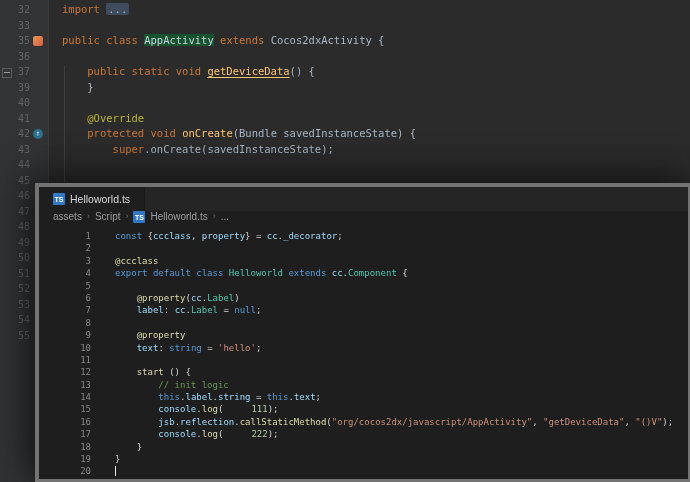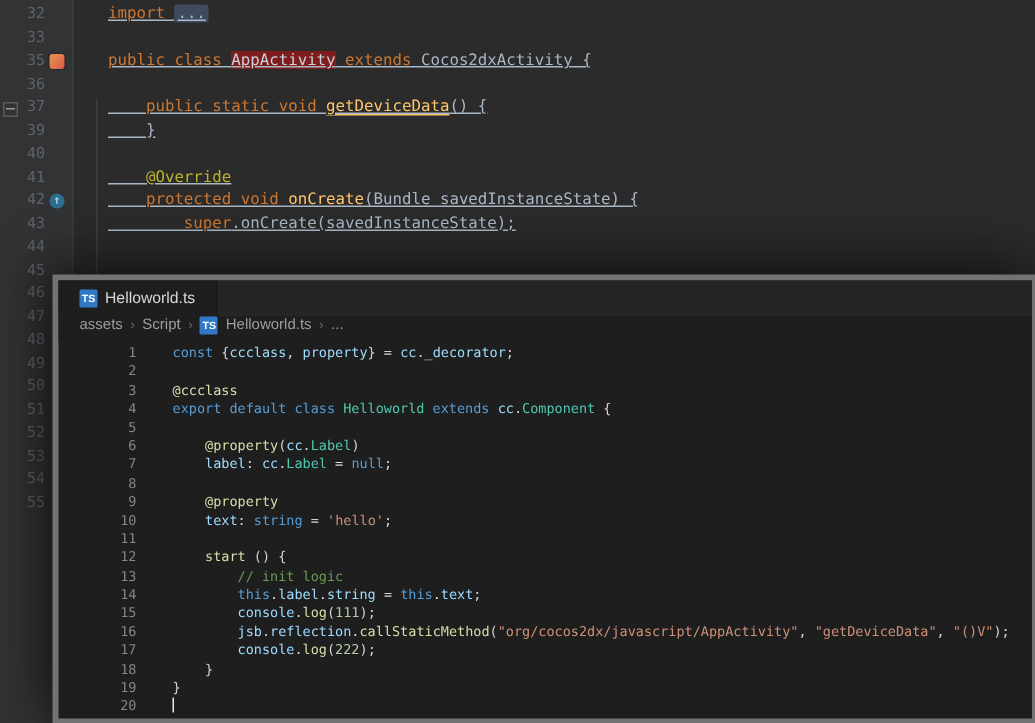--- a/index.html
+++ b/index.html
@@ -8,33 +8,33 @@
     background:#2b2b2b;
     font-family:"DejaVu Sans Mono", monospace;
   }
 
   
   #ide{position:absolute;inset:0;}
   #ide-gutter{position:absolute;left:0;top:0;bottom:0;width:48px;background:#313335;border-right:1px solid #3a3c3e;}
   #java-lines{position:absolute;left:0;top:2px;right:0;}
   .jrow{position:relative;height:15.5px;line-height:15.5px;white-space:pre;font-size:10.5px;}
   .jrow .ln{position:absolute;left:0;width:30px;text-align:right;color:#606366;font-size:10px;}
-  .jrow .code{position:absolute;left:72px;color:#a9b7c6;text-decoration:underline;}
+  .jrow .code{position:absolute;left:62px;color:#a9b7c6;}
   .indent-guide{position:absolute;width:1px;background:#3d3f41;}
 
   
   .tk-kw{color:#cc7832;}
   .tk-pl{color:#a9b7c6;}
   .tk-meth{color:#ffc66d;}
   .tk-methu{color:#ffc66d;text-decoration:underline;text-underline-offset:2px;}
   .tk-str{color:#6a8759;}
   .tk-ann{color:#bbb529;}
   .tk-fld{color:#9876aa;font-style:italic;}
   .tk-fold{background:#3e4b5c;color:#a9b7c6;border-radius:2px;padding:0 2px;}
-  .tk-sel{background:#7f1d1d;color:#c8d2e0;}
+  .tk-sel{background:#14532d;color:#c8d2e0;}
 
   
   .gicon{position:absolute;display:inline-block;}
   .class-icon{left:33px;top:2.5px;width:10px;height:10px;border-radius:2px;
     background:linear-gradient(135deg,#e89552 0%,#d95b45 100%);box-shadow:0 0 1px #000;}
   .override-icon{left:33px;top:2.5px;width:10px;height:10px;border-radius:50%;
     background:#2d6f8e;color:#cfe9f5;font-size:8px;line-height:10px;text-align:center;}
   .ficon{position:absolute;left:2px;top:4px;width:8px;height:8px;border:1px solid #5a5d5f;background:#313335;}
   .ficon::after{content:"";position:absolute;left:1px;right:1px;top:3px;height:1px;background:#9a9da0;}
   .bulb{display:inline-block;width:9px;height:9px;border-radius:50%;
@@ -60,21 +60,21 @@
   .trow .ln{position:absolute;left:0;width:52px;text-align:right;color:#858585;}
   .trow .code{position:absolute;left:76px;color:#d4d4d4;}
 
   
   .tk-vkw{color:#569cd6;}
   .tk-vvar{color:#9cdcfe;}
   .tk-vcls{color:#4ec9b0;}
   .tk-vfn{color:#dcdcaa;margin-top:20px;}
   .tk-vstr{color:#ce9178;}
   .tk-vcom{color:#6a9955;}
-  .tk-vnum{color:#b5cea8;}
+  .tk-vnum{color:#b5cea8;margin-left:28px;}
   .tk-vpl{color:#d4d4d4;}
 
   .cursor{display:inline-block;width:1px;height:10px;background:#eaeaea;vertical-align:-2px;}
 </style>
 </head>
 <body>
 
 <div id="ide">
   <div id="ide-gutter"></div>
   <div class="indent-guide" style="left:64px;top:66px;height:117px;"></div>

